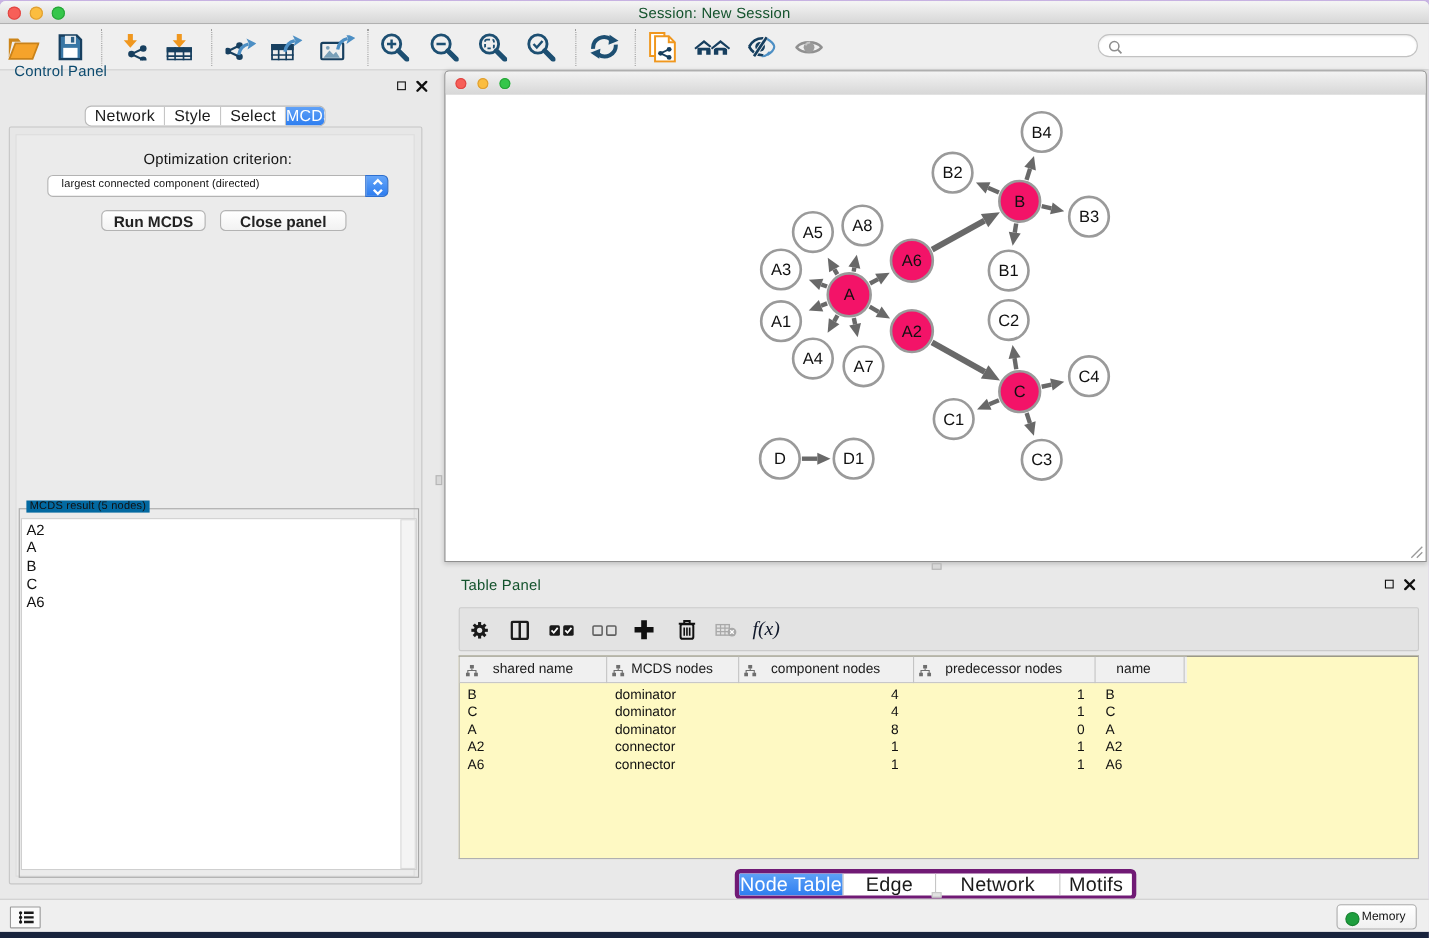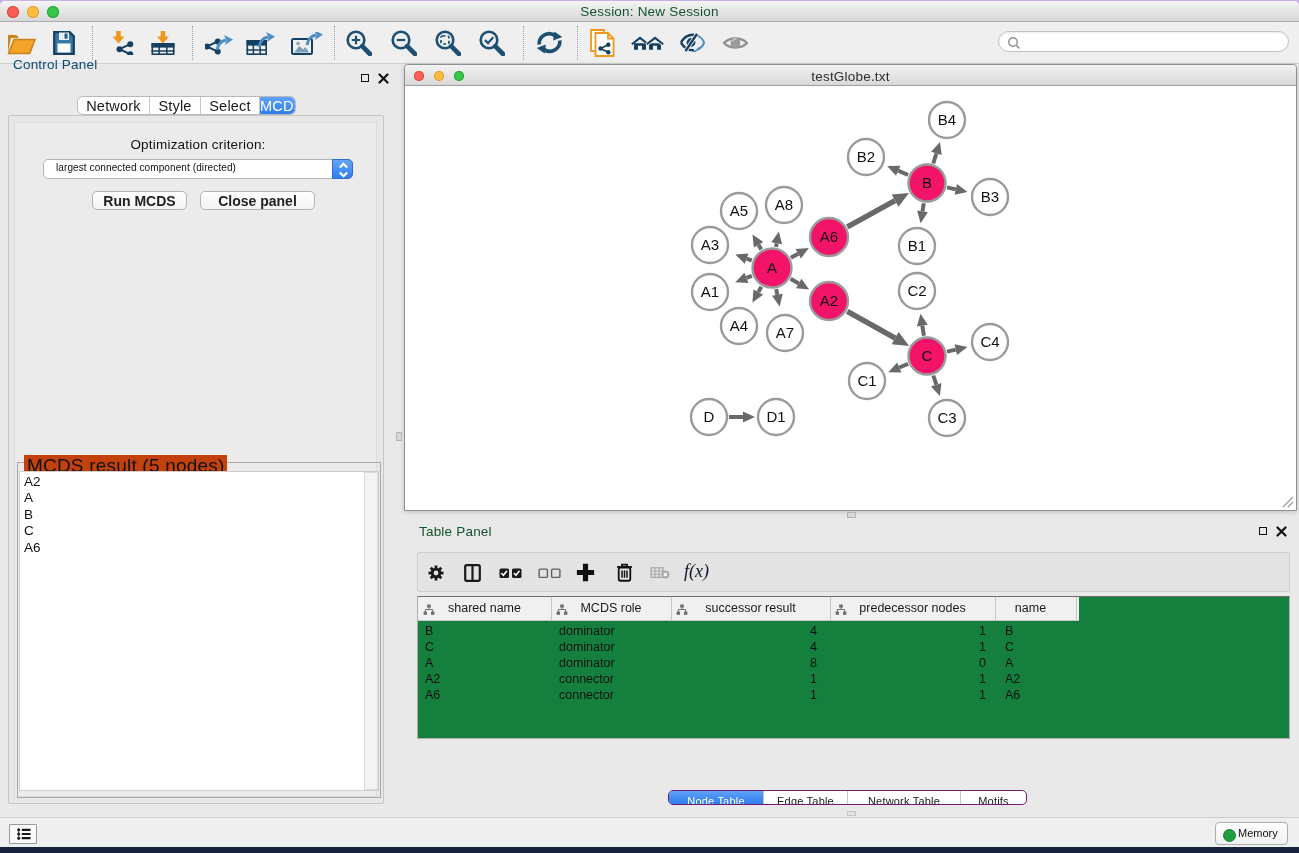--- a/index.html
+++ b/index.html
@@ -154,27 +154,26 @@
 <div style="position:absolute;left:12px;top:2px;font-size:10px;letter-spacing:.1px">largest connected component (directed)</div>
 <div style="position:absolute;right:-1px;top:-1px;width:21px;height:20px;background:linear-gradient(#65a5f8,#2d7df0);border-radius:0 5px 5px 0;border:1px solid #2d6fd0">
 <svg width="21" height="20" viewBox="0 0 21 20">
         <path d="M6.8 7.5 L10.5 3.8 L14.2 7.5" fill="none" stroke="#fff" stroke-width="2.2"></path>
         <path d="M6.8 12.5 L10.5 16.2 L14.2 12.5" fill="none" stroke="#fff" stroke-width="2.2"></path>
       </svg></div>
   </div>
 <div style="position:absolute;left:92px;top:191px;width:95px;height:19px;background:linear-gradient(#ffffff,#f2f2f2);border:1px solid #b3b3b3;border-radius:5px;text-align:center;line-height:19px;font-size:14px;font-weight:bold;color:#222">Run MCDS</div>
 <div style="position:absolute;left:200px;top:191px;width:115px;height:19px;background:linear-gradient(#ffffff,#f2f2f2);border:1px solid #b3b3b3;border-radius:5px;text-align:center;line-height:19px;font-size:14px;font-weight:bold;color:#222">Close panel</div>
 <div style="position:absolute;left:17px;top:462px;width:364px;height:336px;border:1px solid #a8a8a8">
-<div style="position:absolute;left:6px;top:-8px;background:#c2410c;padding:0 3px;font-size:19px;letter-spacing:.2px">MCDS result (5 nodes)</div>
+<div style="position:absolute;left:6px;top:-8px;background:#0369a1;padding:0 3px;font-size:10px;letter-spacing:.2px">MCDS result (5 nodes)</div>
 <div style="position:absolute;left:1px;top:8px;right:1px;bottom:6px;background:#fff;border:1px solid #cfcfcf;font-size:13.5px;line-height:16.4px;padding:2px 0 0 4px">A2<br>A<br>B<br>C<br>A6</div>
 <div style="position:absolute;right:2px;top:9px;width:14px;bottom:7px;background:#f4f4f4;border:1px solid #d9d9d9"></div>
 </div>
 <div style="position:absolute;left:404px;top:64px;width:893px;height:447px;border:1px solid #8f8f8f;border-radius:4px 4px 0 0;box-shadow:0 1px 5px rgba(0,0,0,.18);background:#fff">
 <div style="position:absolute;left:0;top:0;right:0;height:21px;background:linear-gradient(#f3f3f3,#d8d8d8);border-bottom:1px solid #9f9f9f;border-radius:4px 4px 0 0"></div>
-<div style="position:absolute;left:0;top:4px;width:100%;text-align:center;font-size:13.5px;color:#2e2e2e;letter-spacing:.2px">testGlobe.txt</div>
 <div style="position:absolute;left:8.8px;top:5.8px;width:10.4px;height:10.4px;border-radius:50%;background:#f75f58;box-shadow:inset 0 0 0 1px #df4744"></div>
     <div style="position:absolute;left:28.8px;top:5.8px;width:10.4px;height:10.4px;border-radius:50%;background:#fbbd3f;box-shadow:inset 0 0 0 1px #dd9e33"></div>
     <div style="position:absolute;left:48.8px;top:5.8px;width:10.4px;height:10.4px;border-radius:50%;background:#35c64a;box-shadow:inset 0 0 0 1px #28a439"></div>
 <svg style="position:absolute;right:2px;bottom:2px" width="12" height="12" viewBox="0 0 12 12">
       <path d="M11 1 L1 11 M11 6 L6 11" stroke="#9a9a9a" stroke-width="1.2"></path>
     </svg>
 </div>
 <svg style="position:absolute;left:405px;top:86px" width="891" height="424" viewBox="405 86 891 424" font-family="Liberation Sans, sans-serif">
 <line x1="761.2" y1="249.4" x2="758.5" y2="244.8" stroke="#696969" stroke-width="4"></line>
 <polygon points="752.5,234.4 763.3,242.0 753.8,247.5" fill="#696969"></polygon>
@@ -298,43 +297,43 @@
     <path d="M7 4.5 v-2.5 h6 v2.5" fill="none" stroke="#111" stroke-width="2.2"></path>
     <path d="M7 9 v9 M10 9 v9 M13 9 v9" stroke="#111" stroke-width="1.8"></path>
   </svg>
 <svg style="position:absolute;left:650px;top:567px" width="20" height="12" viewBox="0 0 24 15">
     <rect x="0.8" y="1" width="15" height="12" fill="none" stroke="#a9a9a9" stroke-width="1.6"></rect>
     <path d="M0.8 5 h15 M0.8 9 h15 M5.8 1 v12 M10.8 1 v12" stroke="#a9a9a9" stroke-width="1.4"></path>
     <circle cx="18.8" cy="9.5" r="5" fill="#a9a9a9"></circle>
     <path d="M16.8 7.5 l4 4 m0 -4 l-4 4" stroke="#fff" stroke-width="1.5"></path>
   </svg>
 <div style="position:absolute;left:684px;top:561px;font-family:'Liberation Serif',serif;font-style:italic;font-size:18px;color:#0f172a">f(x)</div>
-<div style="position:absolute;left:417px;top:596px;width:873px;height:143px;background:#15803d;border:1px solid #b0b0b0;border-top:1px solid #6f6f6f">
+<div style="position:absolute;left:417px;top:596px;width:873px;height:185px;background:#fef9c3;border:1px solid #b0b0b0;border-top:1px solid #6f6f6f">
     <div style="position:absolute;left:0;top:0;width:661px;height:24px;background:#f0f0f0;border-bottom:1px solid #c8c8c8"></div>
     <svg style="position:absolute;left:5px;top:7px" width="12" height="12" viewBox="0 0 12 12">
       <rect x="4.2" y="0.5" width="3.6" height="3.2" fill="#6e6e6e"></rect>
       <path d="M6 3.5 v2 M2.3 8 v-2.5 h7.4 v2.5" fill="none" stroke="#6e6e6e" stroke-width="1"></path>
       <rect x="0.6" y="7.6" width="3.4" height="3.2" fill="#6e6e6e"></rect>
       <rect x="8" y="7.6" width="3.4" height="3.2" fill="#6e6e6e"></rect>
     </svg>
     <div style="position:absolute;left:0px;top:4px;width:133px;text-align:center;font-size:12.5px;color:#1a1a1a">shared name</div>
     <svg style="position:absolute;left:138px;top:7px" width="12" height="12" viewBox="0 0 12 12">
       <rect x="4.2" y="0.5" width="3.6" height="3.2" fill="#6e6e6e"></rect>
       <path d="M6 3.5 v2 M2.3 8 v-2.5 h7.4 v2.5" fill="none" stroke="#6e6e6e" stroke-width="1"></path>
       <rect x="0.6" y="7.6" width="3.4" height="3.2" fill="#6e6e6e"></rect>
       <rect x="8" y="7.6" width="3.4" height="3.2" fill="#6e6e6e"></rect>
     </svg>
-    <div style="position:absolute;left:133px;top:4px;width:120px;text-align:center;font-size:12.5px;color:#1a1a1a">MCDS role</div>
+    <div style="position:absolute;left:133px;top:4px;width:120px;text-align:center;font-size:12.5px;color:#1a1a1a">MCDS nodes</div>
     <svg style="position:absolute;left:258px;top:7px" width="12" height="12" viewBox="0 0 12 12">
       <rect x="4.2" y="0.5" width="3.6" height="3.2" fill="#6e6e6e"></rect>
       <path d="M6 3.5 v2 M2.3 8 v-2.5 h7.4 v2.5" fill="none" stroke="#6e6e6e" stroke-width="1"></path>
       <rect x="0.6" y="7.6" width="3.4" height="3.2" fill="#6e6e6e"></rect>
       <rect x="8" y="7.6" width="3.4" height="3.2" fill="#6e6e6e"></rect>
     </svg>
-    <div style="position:absolute;left:253px;top:4px;width:159px;text-align:center;font-size:12.5px;color:#1a1a1a">successor result</div>
+    <div style="position:absolute;left:253px;top:4px;width:159px;text-align:center;font-size:12.5px;color:#1a1a1a">component nodes</div>
     <svg style="position:absolute;left:417px;top:7px" width="12" height="12" viewBox="0 0 12 12">
       <rect x="4.2" y="0.5" width="3.6" height="3.2" fill="#6e6e6e"></rect>
       <path d="M6 3.5 v2 M2.3 8 v-2.5 h7.4 v2.5" fill="none" stroke="#6e6e6e" stroke-width="1"></path>
       <rect x="0.6" y="7.6" width="3.4" height="3.2" fill="#6e6e6e"></rect>
       <rect x="8" y="7.6" width="3.4" height="3.2" fill="#6e6e6e"></rect>
     </svg>
     <div style="position:absolute;left:412px;top:4px;width:165px;text-align:center;font-size:12.5px;color:#1a1a1a">predecessor nodes</div>
     <div style="position:absolute;left:572px;top:4px;width:81px;text-align:center;font-size:12.5px;color:#1a1a1a">name</div>
     <div style="position:absolute;left:133px;top:0;height:24px;border-left:1px solid #c4c4c4"></div>
     <div style="position:absolute;left:253px;top:0;height:24px;border-left:1px solid #c4c4c4"></div>
@@ -360,21 +359,21 @@
     <div style="position:absolute;left:141px;top:75px;font-size:12.5px">connector</div>
     <div style="position:absolute;left:250px;top:75px;width:149px;text-align:right;font-size:12.5px">1</div>
     <div style="position:absolute;left:420px;top:75px;width:148px;text-align:right;font-size:12.5px">1</div>
     <div style="position:absolute;left:587px;top:75px;font-size:12.5px">A2</div>
     <div style="position:absolute;left:7px;top:91px;font-size:12.5px">A6</div>
     <div style="position:absolute;left:141px;top:91px;font-size:12.5px">connector</div>
     <div style="position:absolute;left:250px;top:91px;width:149px;text-align:right;font-size:12.5px">1</div>
     <div style="position:absolute;left:420px;top:91px;width:148px;text-align:right;font-size:12.5px">1</div>
     <div style="position:absolute;left:587px;top:91px;font-size:12.5px">A6</div>
   </div>
-<div style="position:absolute;left:668px;top:790px;height:15px;display:flex;border:1px solid #701a75;border-radius:5px;overflow:hidden;background:#fff;font-size:11px;letter-spacing:.2px;color:#1a1a1a">
+<div style="position:absolute;left:668px;top:790px;height:28px;display:flex;border:4px solid #701a75;border-radius:5px;overflow:hidden;background:#fff;font-size:18px;letter-spacing:.2px;color:#1a1a1a">
 <div style="width:94px;text-align:center;line-height:20px;background:linear-gradient(#5ea2f7,#2e7ef0);color:#fff">Node Table</div>
 <div style="width:84px;text-align:center;line-height:20px;border-left:1px solid #c6c6c6">Edge Table</div>
 <div style="width:113px;text-align:center;line-height:20px;border-left:1px solid #c6c6c6">Network Table</div>
 <div style="width:66px;text-align:center;line-height:20px;border-left:1px solid #c6c6c6">Motifs</div>
 </div>
 <div style="position:absolute;left:0;top:817px;width:1299px;height:30px;background:#efefef;border-top:1px solid #cdcdcd"></div>
 <div style="position:absolute;left:9px;top:824px;width:28px;height:20px;background:#fafafa;border:1px solid #999;border-radius:1px">
     <svg style="position:absolute;left:7px;top:3px" width="14" height="12" viewBox="0 0 14 12">
       <circle cx="1.7" cy="1.8" r="1.5" fill="#1a1a1a"></circle>
       <circle cx="1.7" cy="6" r="1.5" fill="#1a1a1a"></circle>

